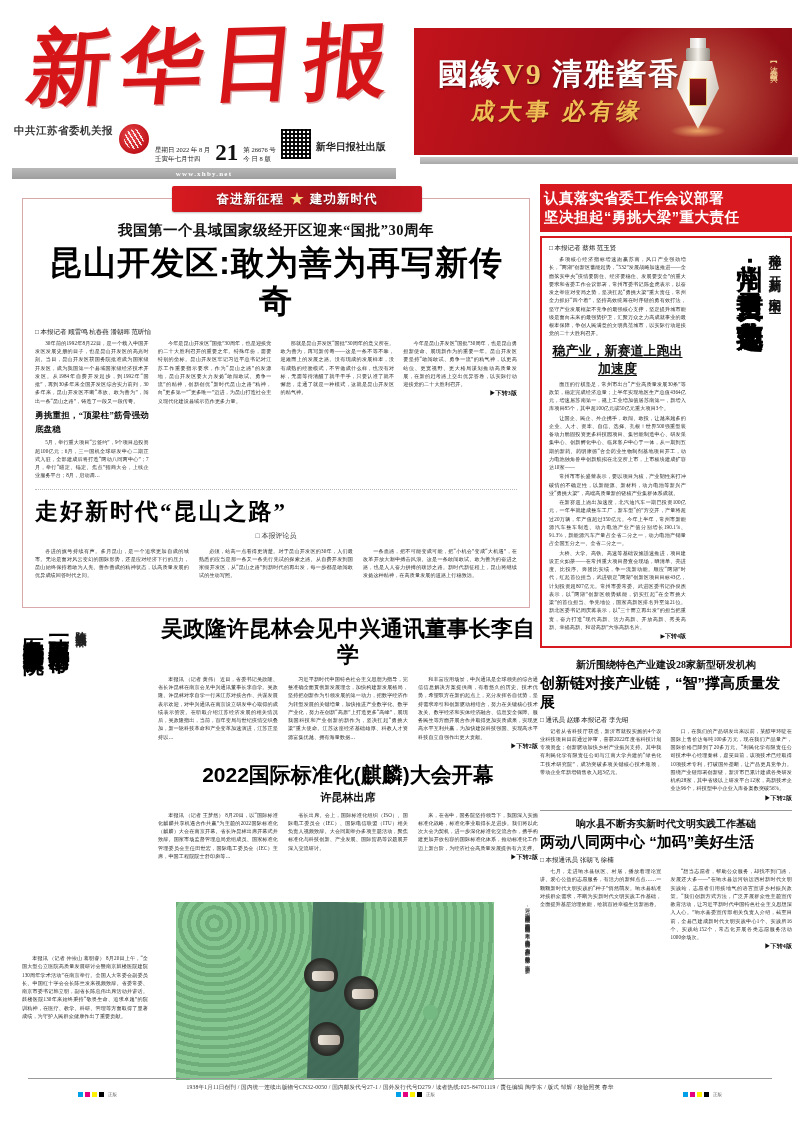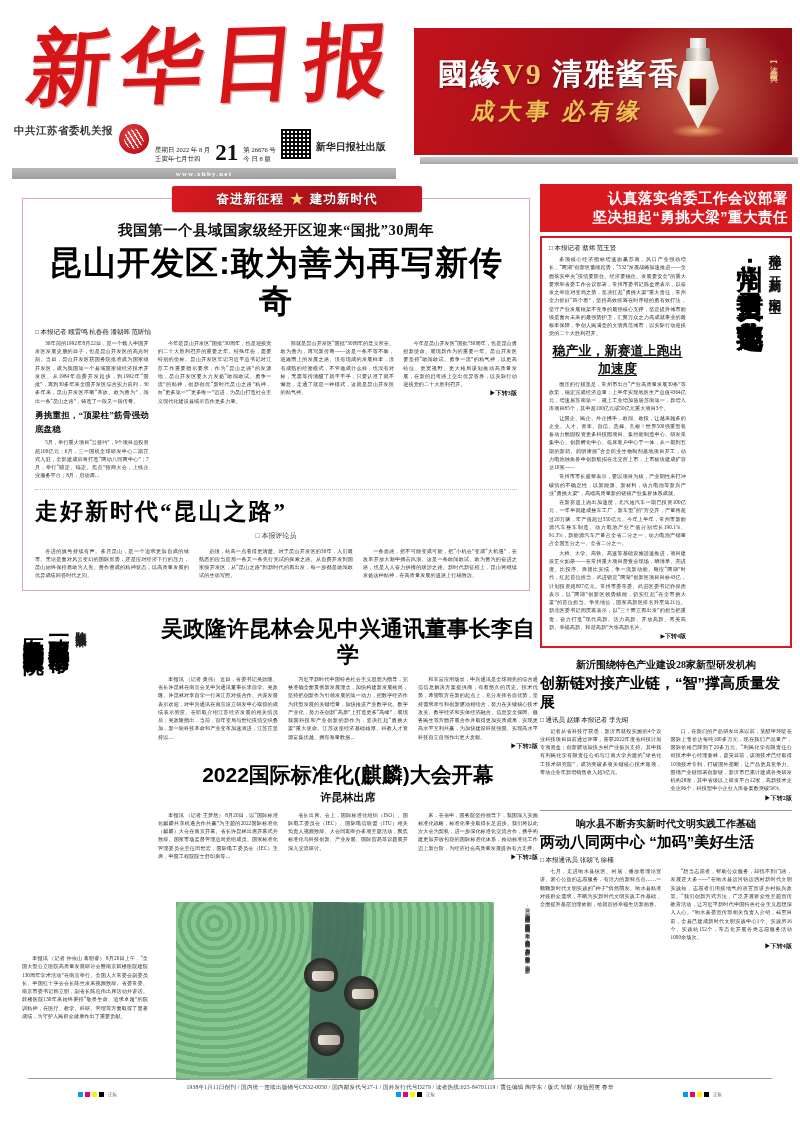--- a/index.html
+++ b/index.html
@@ -121,21 +121,21 @@
     background:linear-gradient(100deg,#d81a20,#a9121a 60%,#c41620);
     border-radius:2px; display:flex; align-items:center; justify-content:center; gap:6px;
     box-shadow: 0 1px 2px rgba(0,0,0,.25);
   }
   .ribbon span { color:#fff; font-weight:700; font-size:12.5px; letter-spacing:1px;
     font-family:"Liberation Serif",serif; text-shadow:0 1px 1px rgba(0,0,0,.4);}
   .ribbon .emblem { width:14px;height:14px;background:#f5d77e;
     clip-path: polygon(50% 0,61% 35%,98% 35%,68% 57%,79% 91%,50% 70%,21% 91%,32% 57%,2% 35%,39% 35%);}
 
   .lead-box {
-    border:1.5px solid #d8a8ab; background:#fff; padding:22px 12px 9px 12px;
+    border:1.5px solid #d8a8ab; background:#fff; padding:22px 12px 26px 12px;
     margin-top:8px; position:relative;
   }
   .kicker {
     font-size:14.5px; font-weight:700; color:#111; text-align:center;
     letter-spacing:.5px; margin-bottom:4px; font-family:"Liberation Serif",serif;
   }
   .lead-headline {
     font-size:33px; font-weight:900; color:#000; text-align:center;
     letter-spacing:1px; line-height:1.15; font-family:"Liberation Sans",sans-serif;
     margin-bottom:8px;
@@ -210,21 +210,21 @@
   .photo-caption {
     position:absolute; left:496px; top:720px; width:36px; height:176px;
     writing-mode: vertical-rl; font-size:5.2px; line-height:1.7; color:#333;
     letter-spacing:.3px;
   }
   .left-col-text { position:absolute; left:22px; top:770px; width:126px; }
 
   
   .right-col { position:absolute; left:540px; top:0px; width:252px; }
   .red-head {
-    background:#d81a20; color:#fff; text-align:right; padding:5px 4px 6px;
+    background:#d81a20; color:#fff; text-align:left; padding:5px 4px 6px;
     font-size:14.5px; font-weight:900; line-height:1.28; letter-spacing:.5px;
     font-family:"Liberation Sans",sans-serif;
   }
   .red-frame { border:2px solid #d81a20; padding:6px 7px 5px; margin-top:4px; position:relative; }
   .rc-layout { display:flex; gap:5px; }
   .rc-text { flex:1; }
   .rc-vhead { width:92px; display:flex; justify-content:flex-end; }
   .rc-vtitle {
     writing-mode: vertical-rl; text-orientation: upright;
     font-size:27px; font-weight:900; letter-spacing:0px; line-height:1.05;

